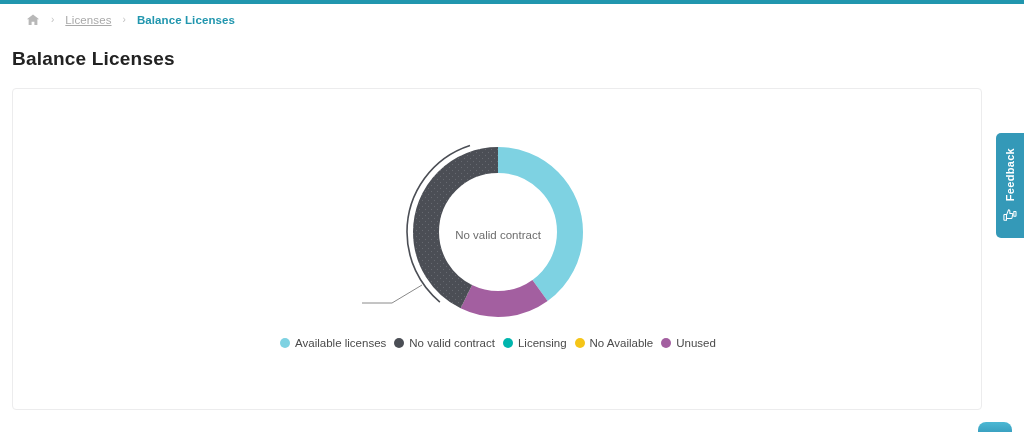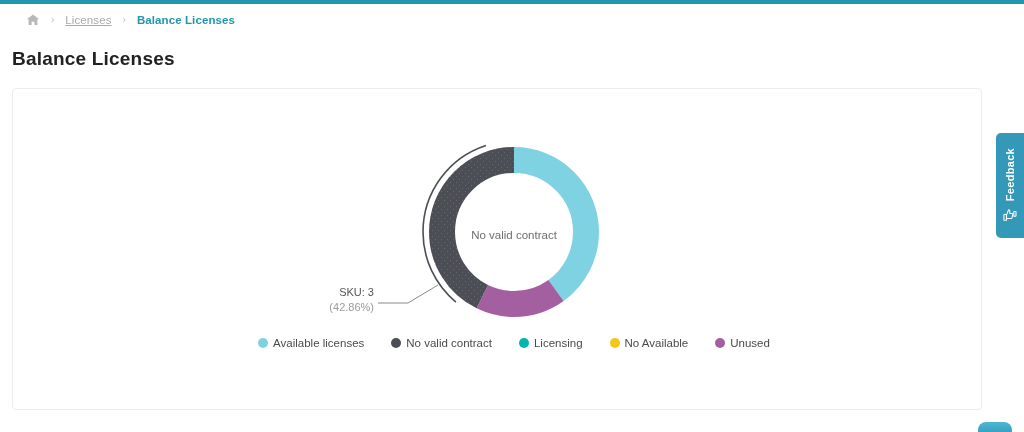--- a/index.html
+++ b/index.html
@@ -83,21 +83,21 @@
     width: 970px;
     height: 322px;
     background: #ffffff;
     border: 1px solid #ececed;
     border-radius: 4px;
   }
 
   
   .chart-area {
     position: absolute;
-    top: 0; left: 16px;
+    top: 0; left: 0;
     width: 970px;
     height: 282px;
   }
   .donut-wrap {
     position: absolute;
     top: 18px;
     left: 50%;
     transform: translateX(-50%);
     width: 300px;
     height: 250px;
@@ -134,21 +134,21 @@
 
   
   .legend {
     position: absolute;
     bottom: 22px;
     left: 0;
     width: 970px;
     display: flex;
     justify-content: center;
     align-items: center;
-    gap: 27px;
+    gap: 8px;
     flex-wrap: nowrap;
   }
   .legend-item {
     display: flex;
     align-items: center;
     gap: 5px;
     cursor: pointer;
   }
   .legend-dot {
     width: 10px;
@@ -250,24 +250,20 @@
 
           <circle cx="150" cy="125" r="72" fill="none" stroke="url(#dots)" stroke-width="26" stroke-dasharray="193.9 258.6" stroke-dashoffset="-258.6" transform="rotate(-90 150 125)"></circle>
 
           <circle cx="150" cy="125" r="91" fill="none" stroke="#4b4e55" stroke-width="1.6" stroke-dasharray="193.9 378.0" stroke-dashoffset="-348.4" transform="rotate(-90 150 125)"></circle>
 
           <polyline points="14,196 44,196 74,178" fill="none" stroke="#8a8a8a" stroke-width="1"></polyline>
         </svg>
 
         <div class="center-label">No valid contract</div>
 
-        <div class="callout">
-          <div class="callout-title">SKU: 3</div>
-          <div class="callout-pct">(42.86%)</div>
-        </div>
       </div>
 
       <div class="legend">
         <div class="legend-item">
           <span class="legend-dot" style="background:#7ed2e2"></span>
           <span class="legend-text">Available licenses</span>
         </div>
         <div class="legend-item">
           <span class="legend-dot" style="background:#4b4e55"></span>
           <span class="legend-text">No valid contract</span>

